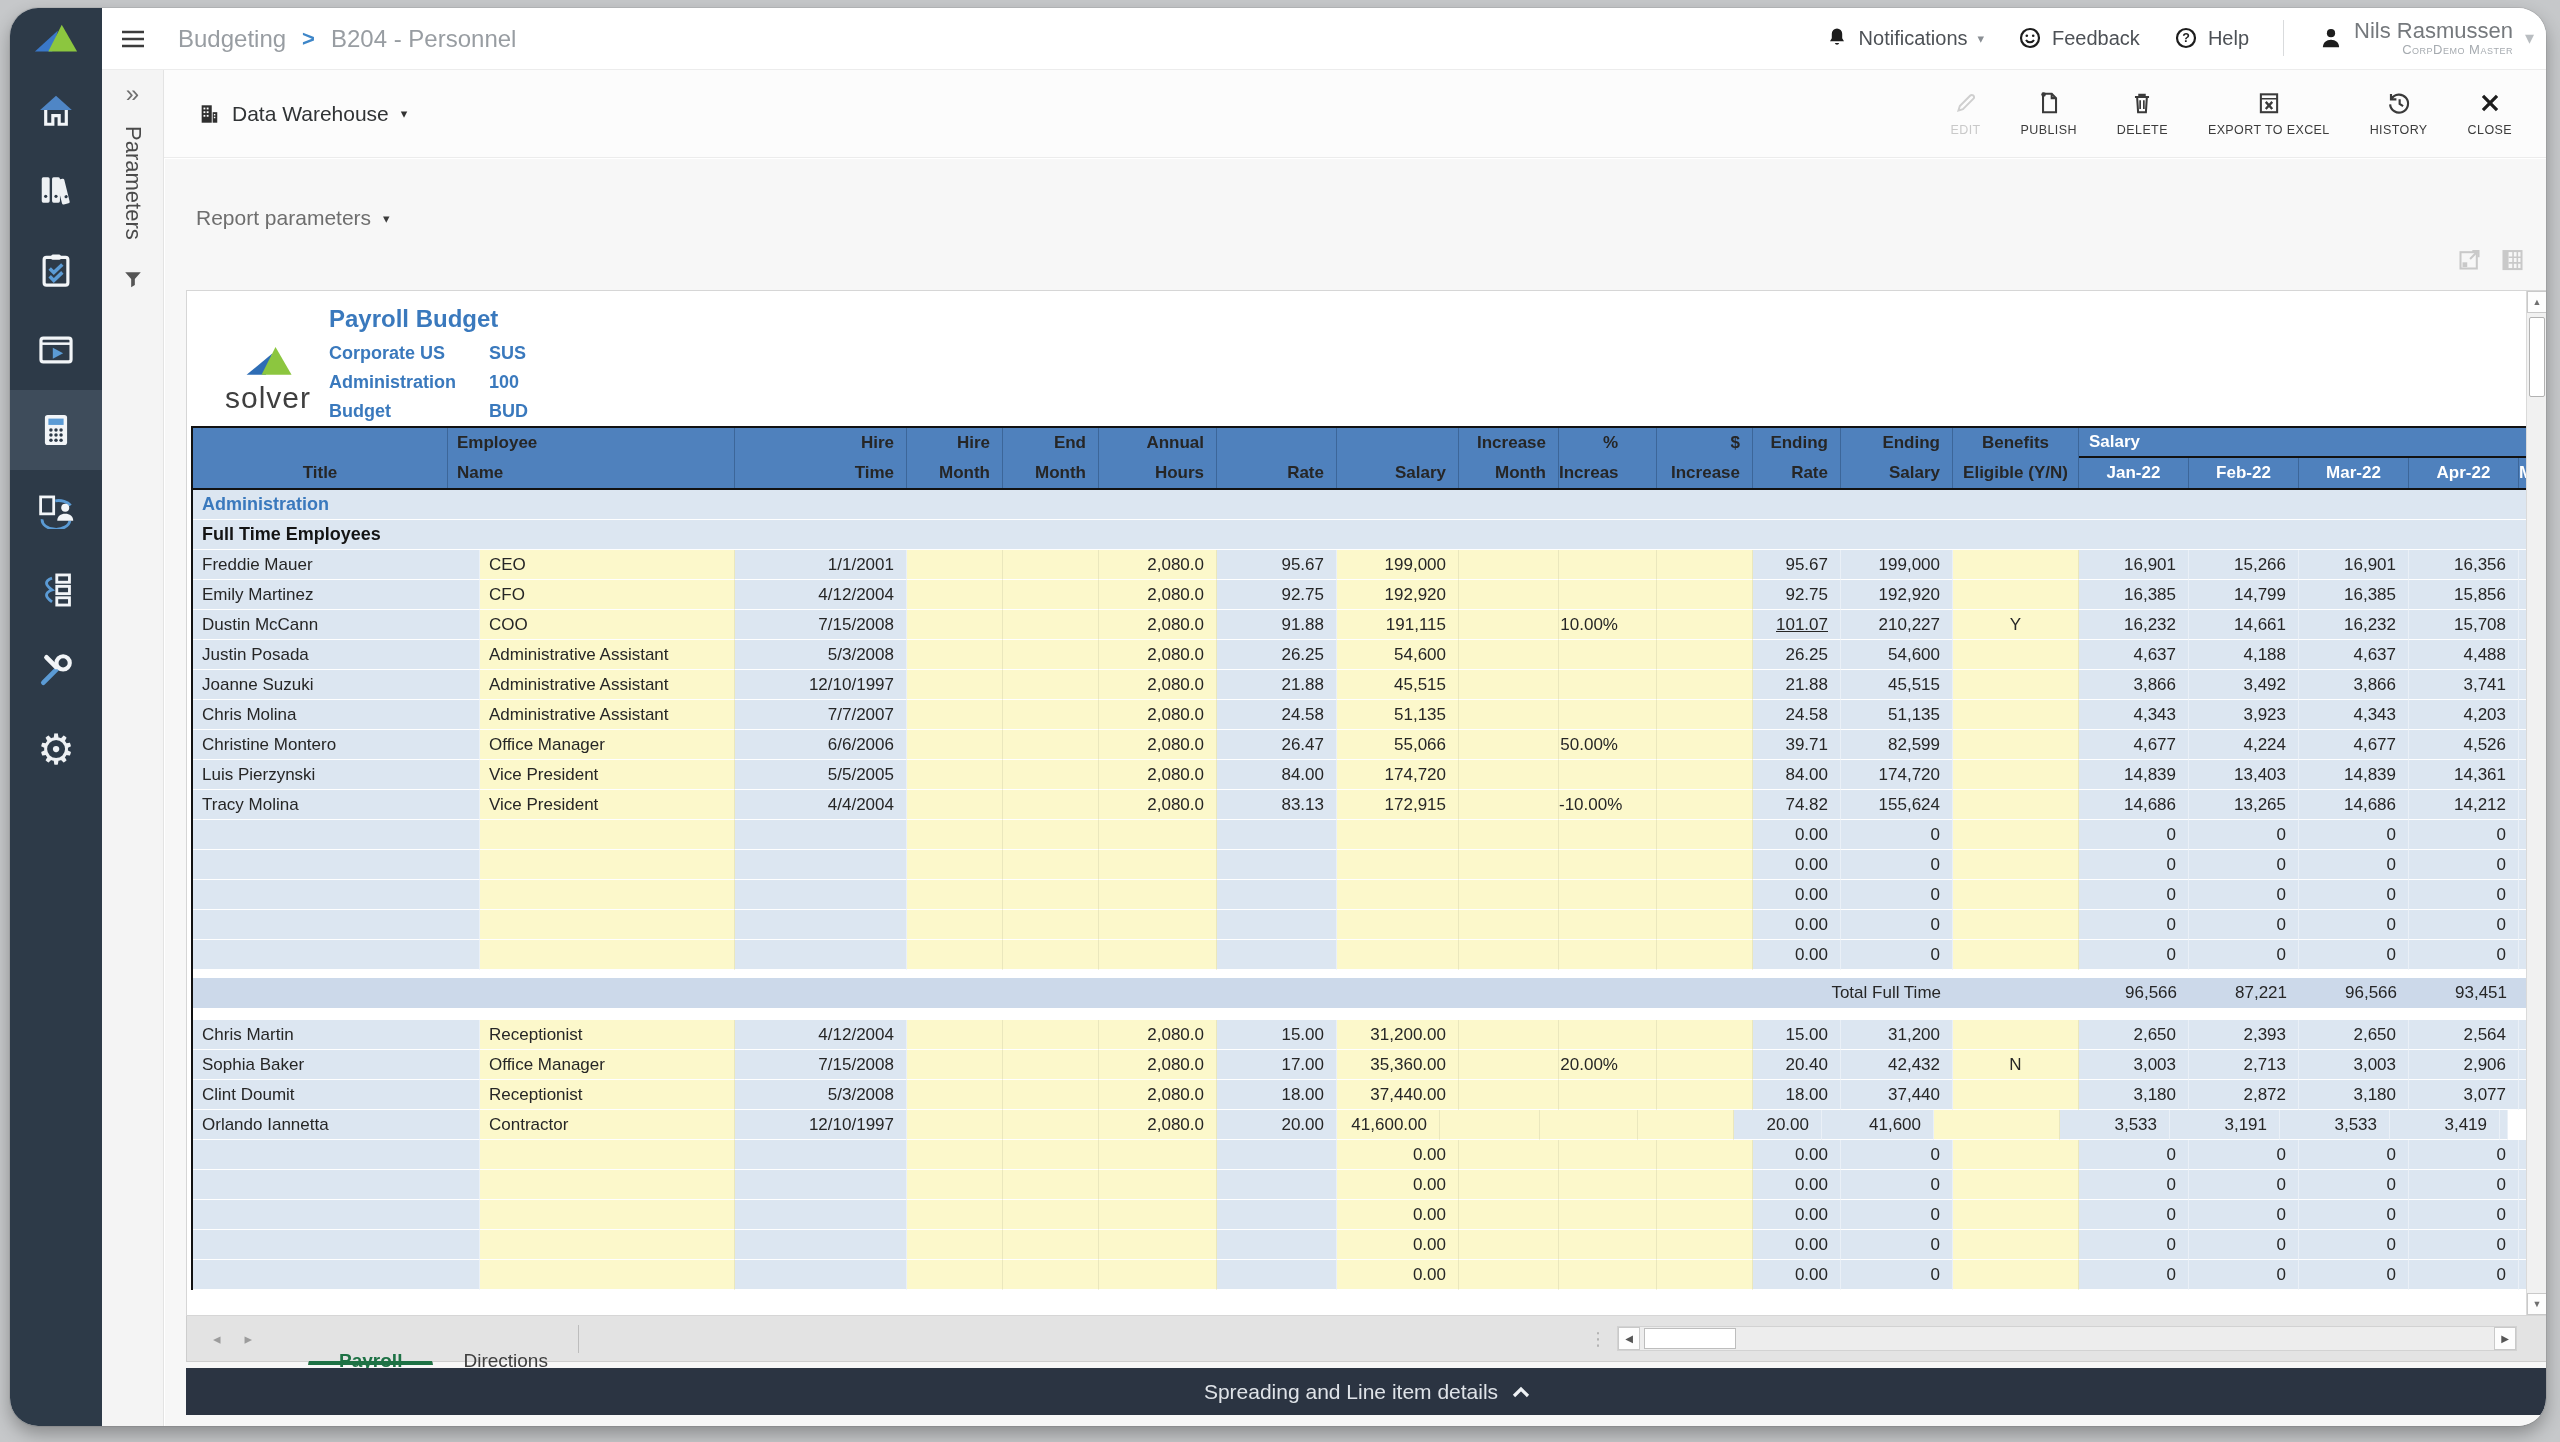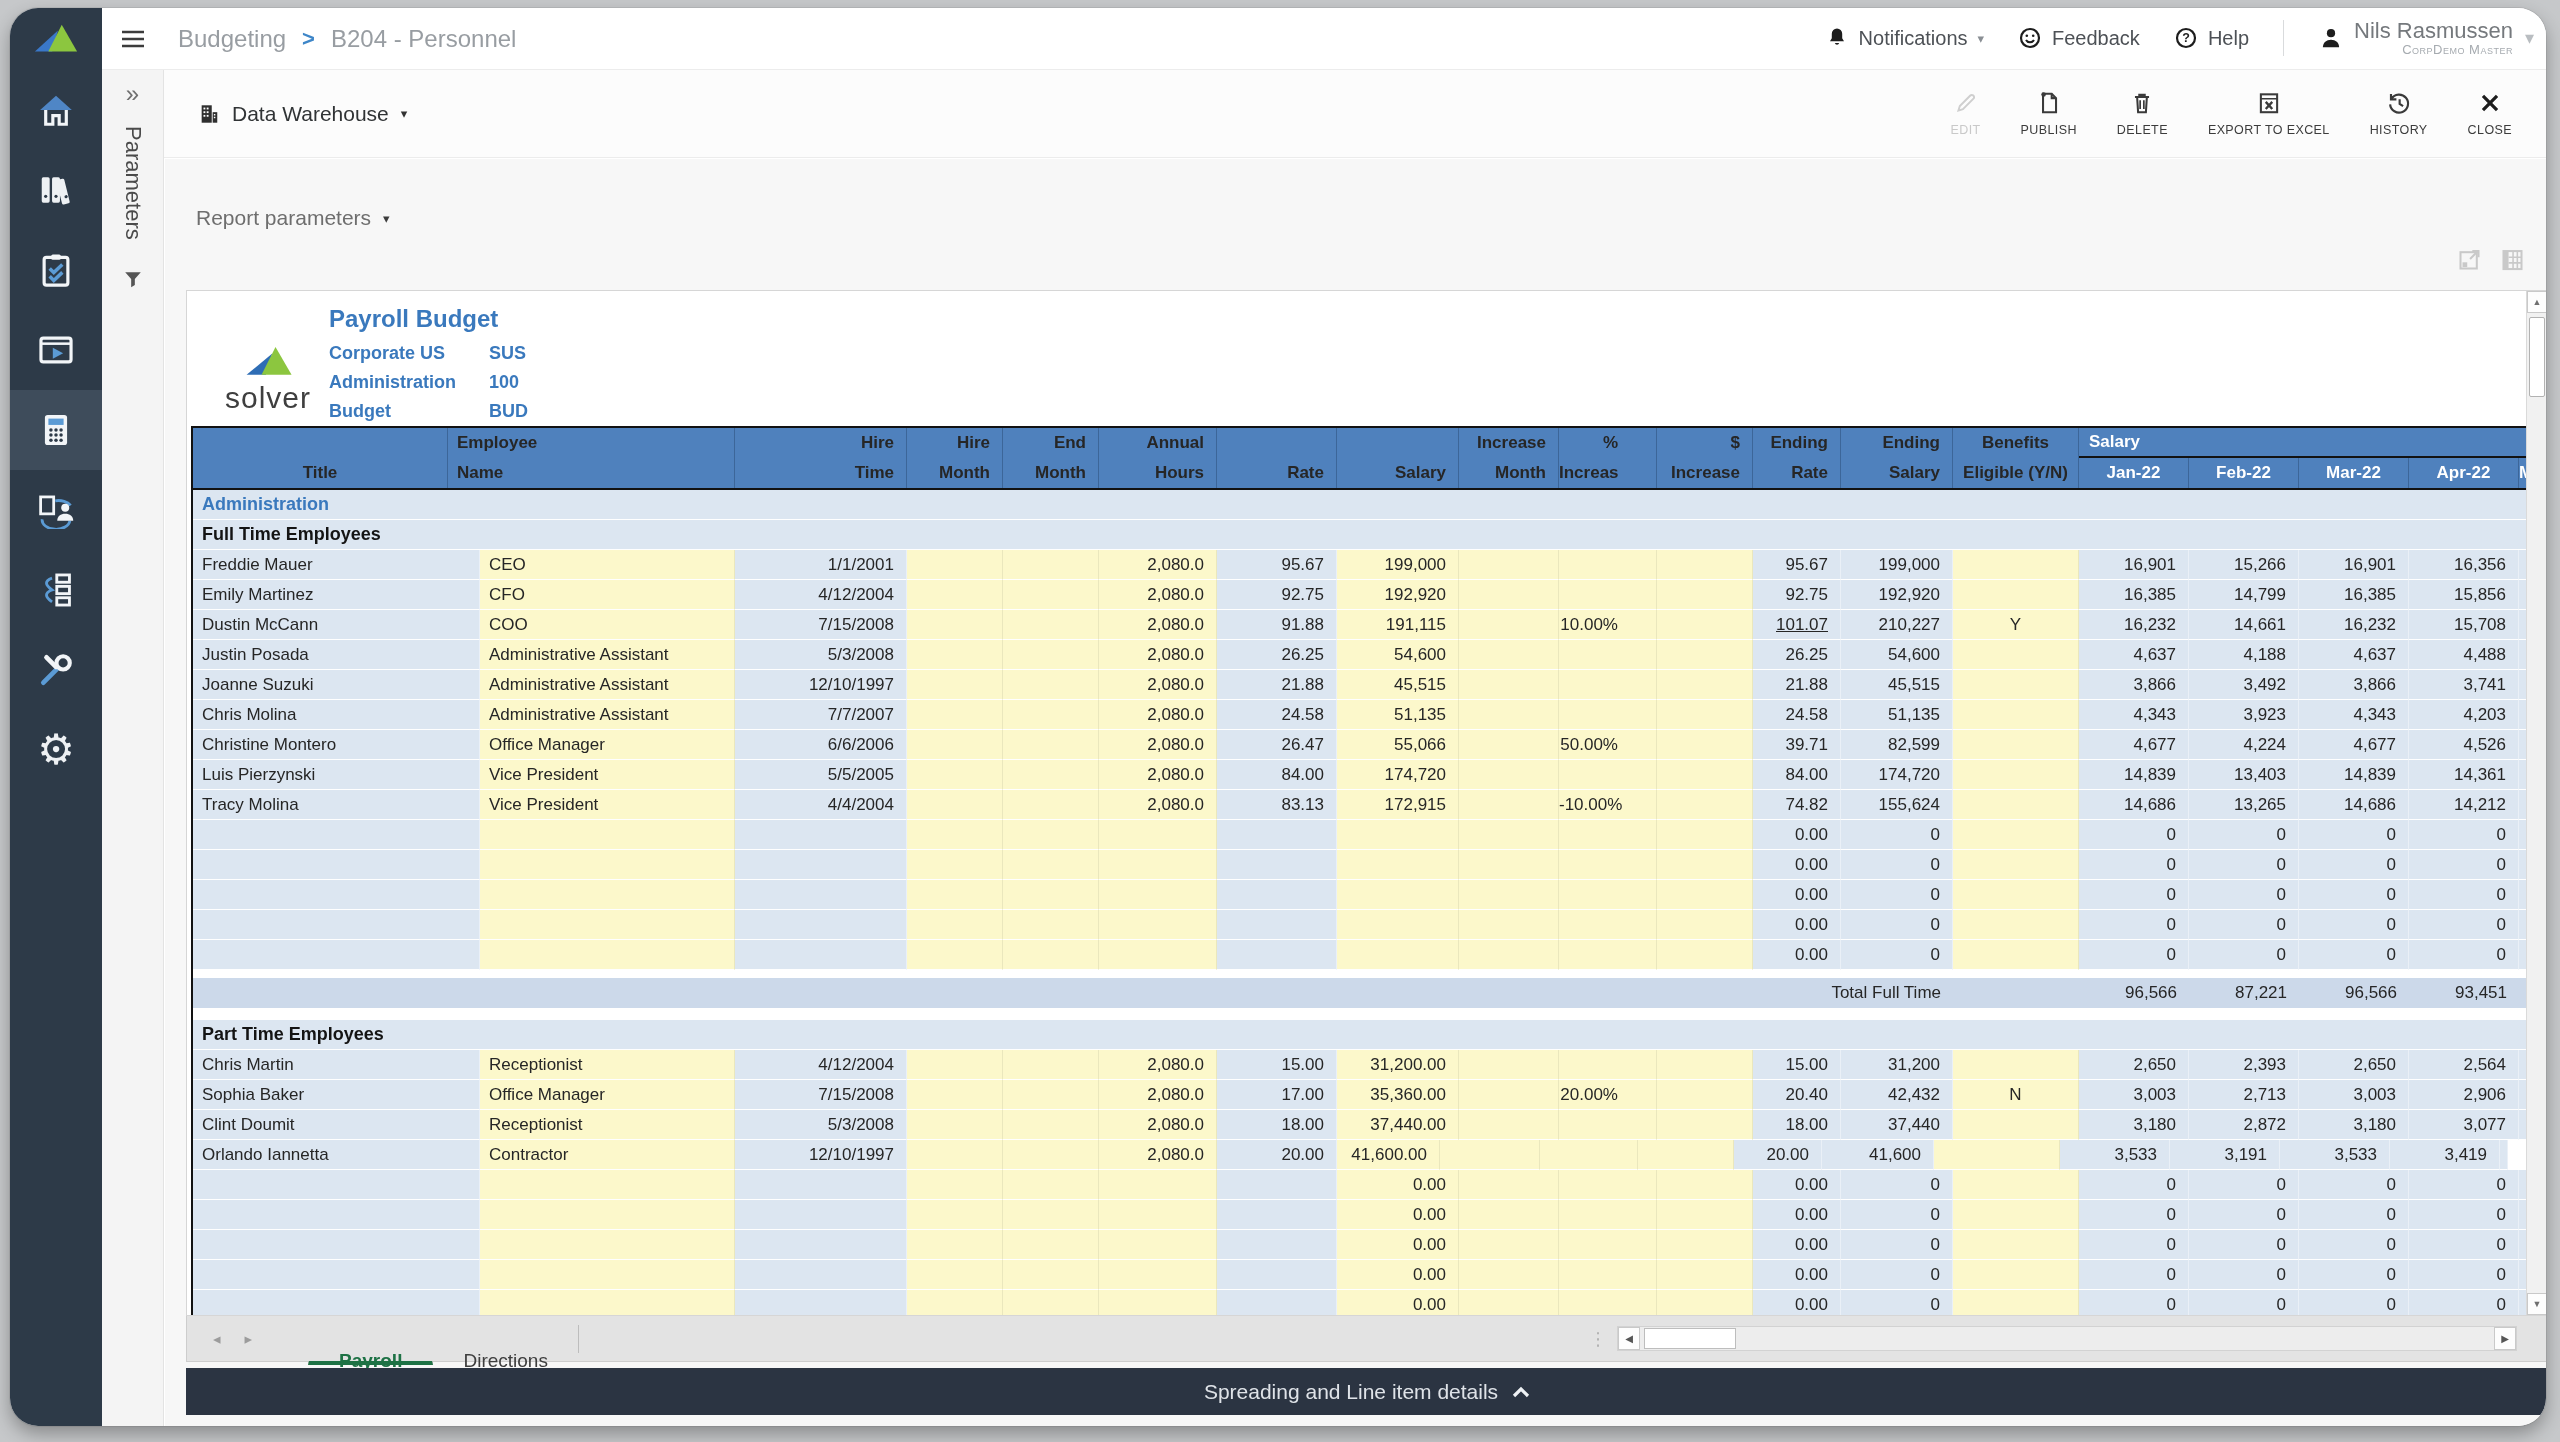--- a/index.html
+++ b/index.html
@@ -743,21 +743,20 @@
               <div class="row trow">
                 <div class="cell right" style="width: 1760px;">Total Full Time</div>
                 <div class="cell" style="width: 126px;"></div>
                 <div class="cell right" style="width: 110px;">96,566</div>
                 <div class="cell right" style="width: 110px;">87,221</div>
                 <div class="cell right" style="width: 110px;">96,566</div>
                 <div class="cell right" style="width: 110px;">93,451</div>
                 <div class="cell" style="width: 8px;"></div>
               </div>
               <div class="gap" style="height: 12px;"></div>
-              <div class="sec">Part Time Employees</div>
               <div class="row">
                 <div class="cell blue left" style="width: 287px;">Chris Martin</div>
                 <div class="cell yellow left" style="width: 255px;">Receptionist</div>
                 <div class="cell blue right" style="width: 172px;">4/12/2004</div>
                 <div class="cell yellow right" style="width: 96px;"></div>
                 <div class="cell yellow right" style="width: 96px;"></div>
                 <div class="cell yellow right" style="width: 118px;">2,080.0</div>
                 <div class="cell blue right" style="width: 120px;">15.00</div>
                 <div class="cell yellow right" style="width: 122px;">31,200.00</div>
                 <div class="cell yellow right" style="width: 100px;"></div>

